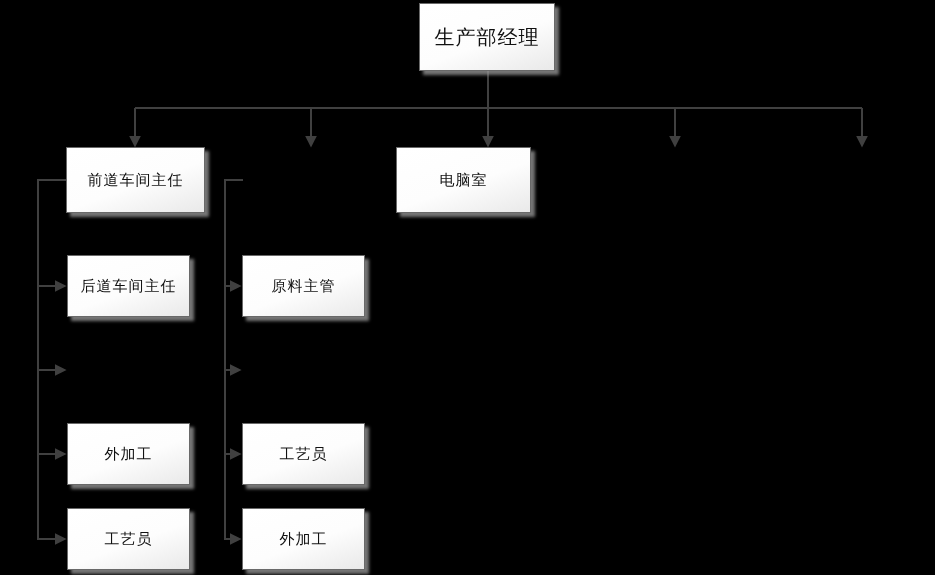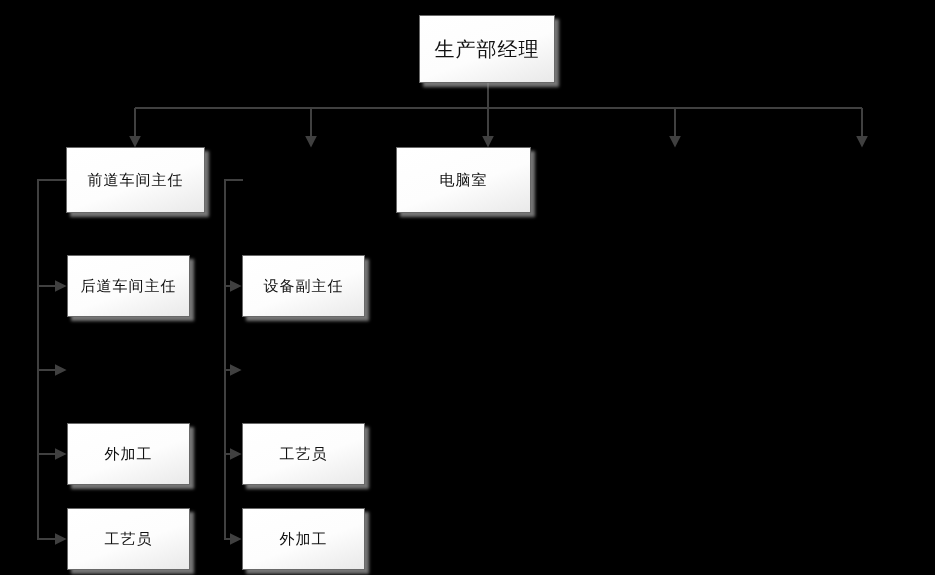--- a/index.html
+++ b/index.html
@@ -27,21 +27,21 @@
     align-items: center;
     justify-content: center;
     background: linear-gradient(160deg, #ffffff 0%, #fdfdfd 55%, #e9e9e9 100%);
     border: 1px solid #696969;
     box-shadow: 4px 4px 3px rgba(150,150,150,0.78);
     color: #111111;
     box-sizing: border-box;
     letter-spacing: 1px;
     white-space: nowrap;
   }
-  .node.root  { font-size: 20px; margin-top: 12px; }
+  .node.root  { font-size: 20px; }
   .node.lvl2  { font-size: 15px; }
   .node.child { font-size: 15px; }
 </style>
 </head>
 <body>
 
 <div class="canvas">
 
   <svg class="connectors" viewBox="0 0 935 575" xmlns="http://www.w3.org/2000/svg">
     <defs>
@@ -77,17 +77,17 @@
 
   <div class="node root" style="left:419px; top:3px; width:136px; height:68px;">生产部经理</div>
 
   <div class="node lvl2" style="left:66px; top:147px; width:139px; height:66px;">前道车间主任</div>
   <div class="node lvl2" style="left:396px; top:147px; width:135px; height:66px;">电脑室</div>
 
   <div class="node child" style="left:67px; top:255px; width:123px; height:62px;">后道车间主任</div>
   <div class="node child" style="left:67px; top:423px; width:123px; height:62px;">外加工</div>
   <div class="node child" style="left:67px; top:508px; width:123px; height:62px;">工艺员</div>
 
-  <div class="node child" style="left:242px; top:255px; width:123px; height:62px;">设备副主任</div>
+  <div class="node child" style="left:242px; top:255px; width:123px; height:62px;">原料主管</div>
   <div class="node child" style="left:242px; top:423px; width:123px; height:62px;">工艺员</div>
   <div class="node child" style="left:242px; top:508px; width:123px; height:62px;">外加工</div>
 
 </div>
 
 </body></html>

